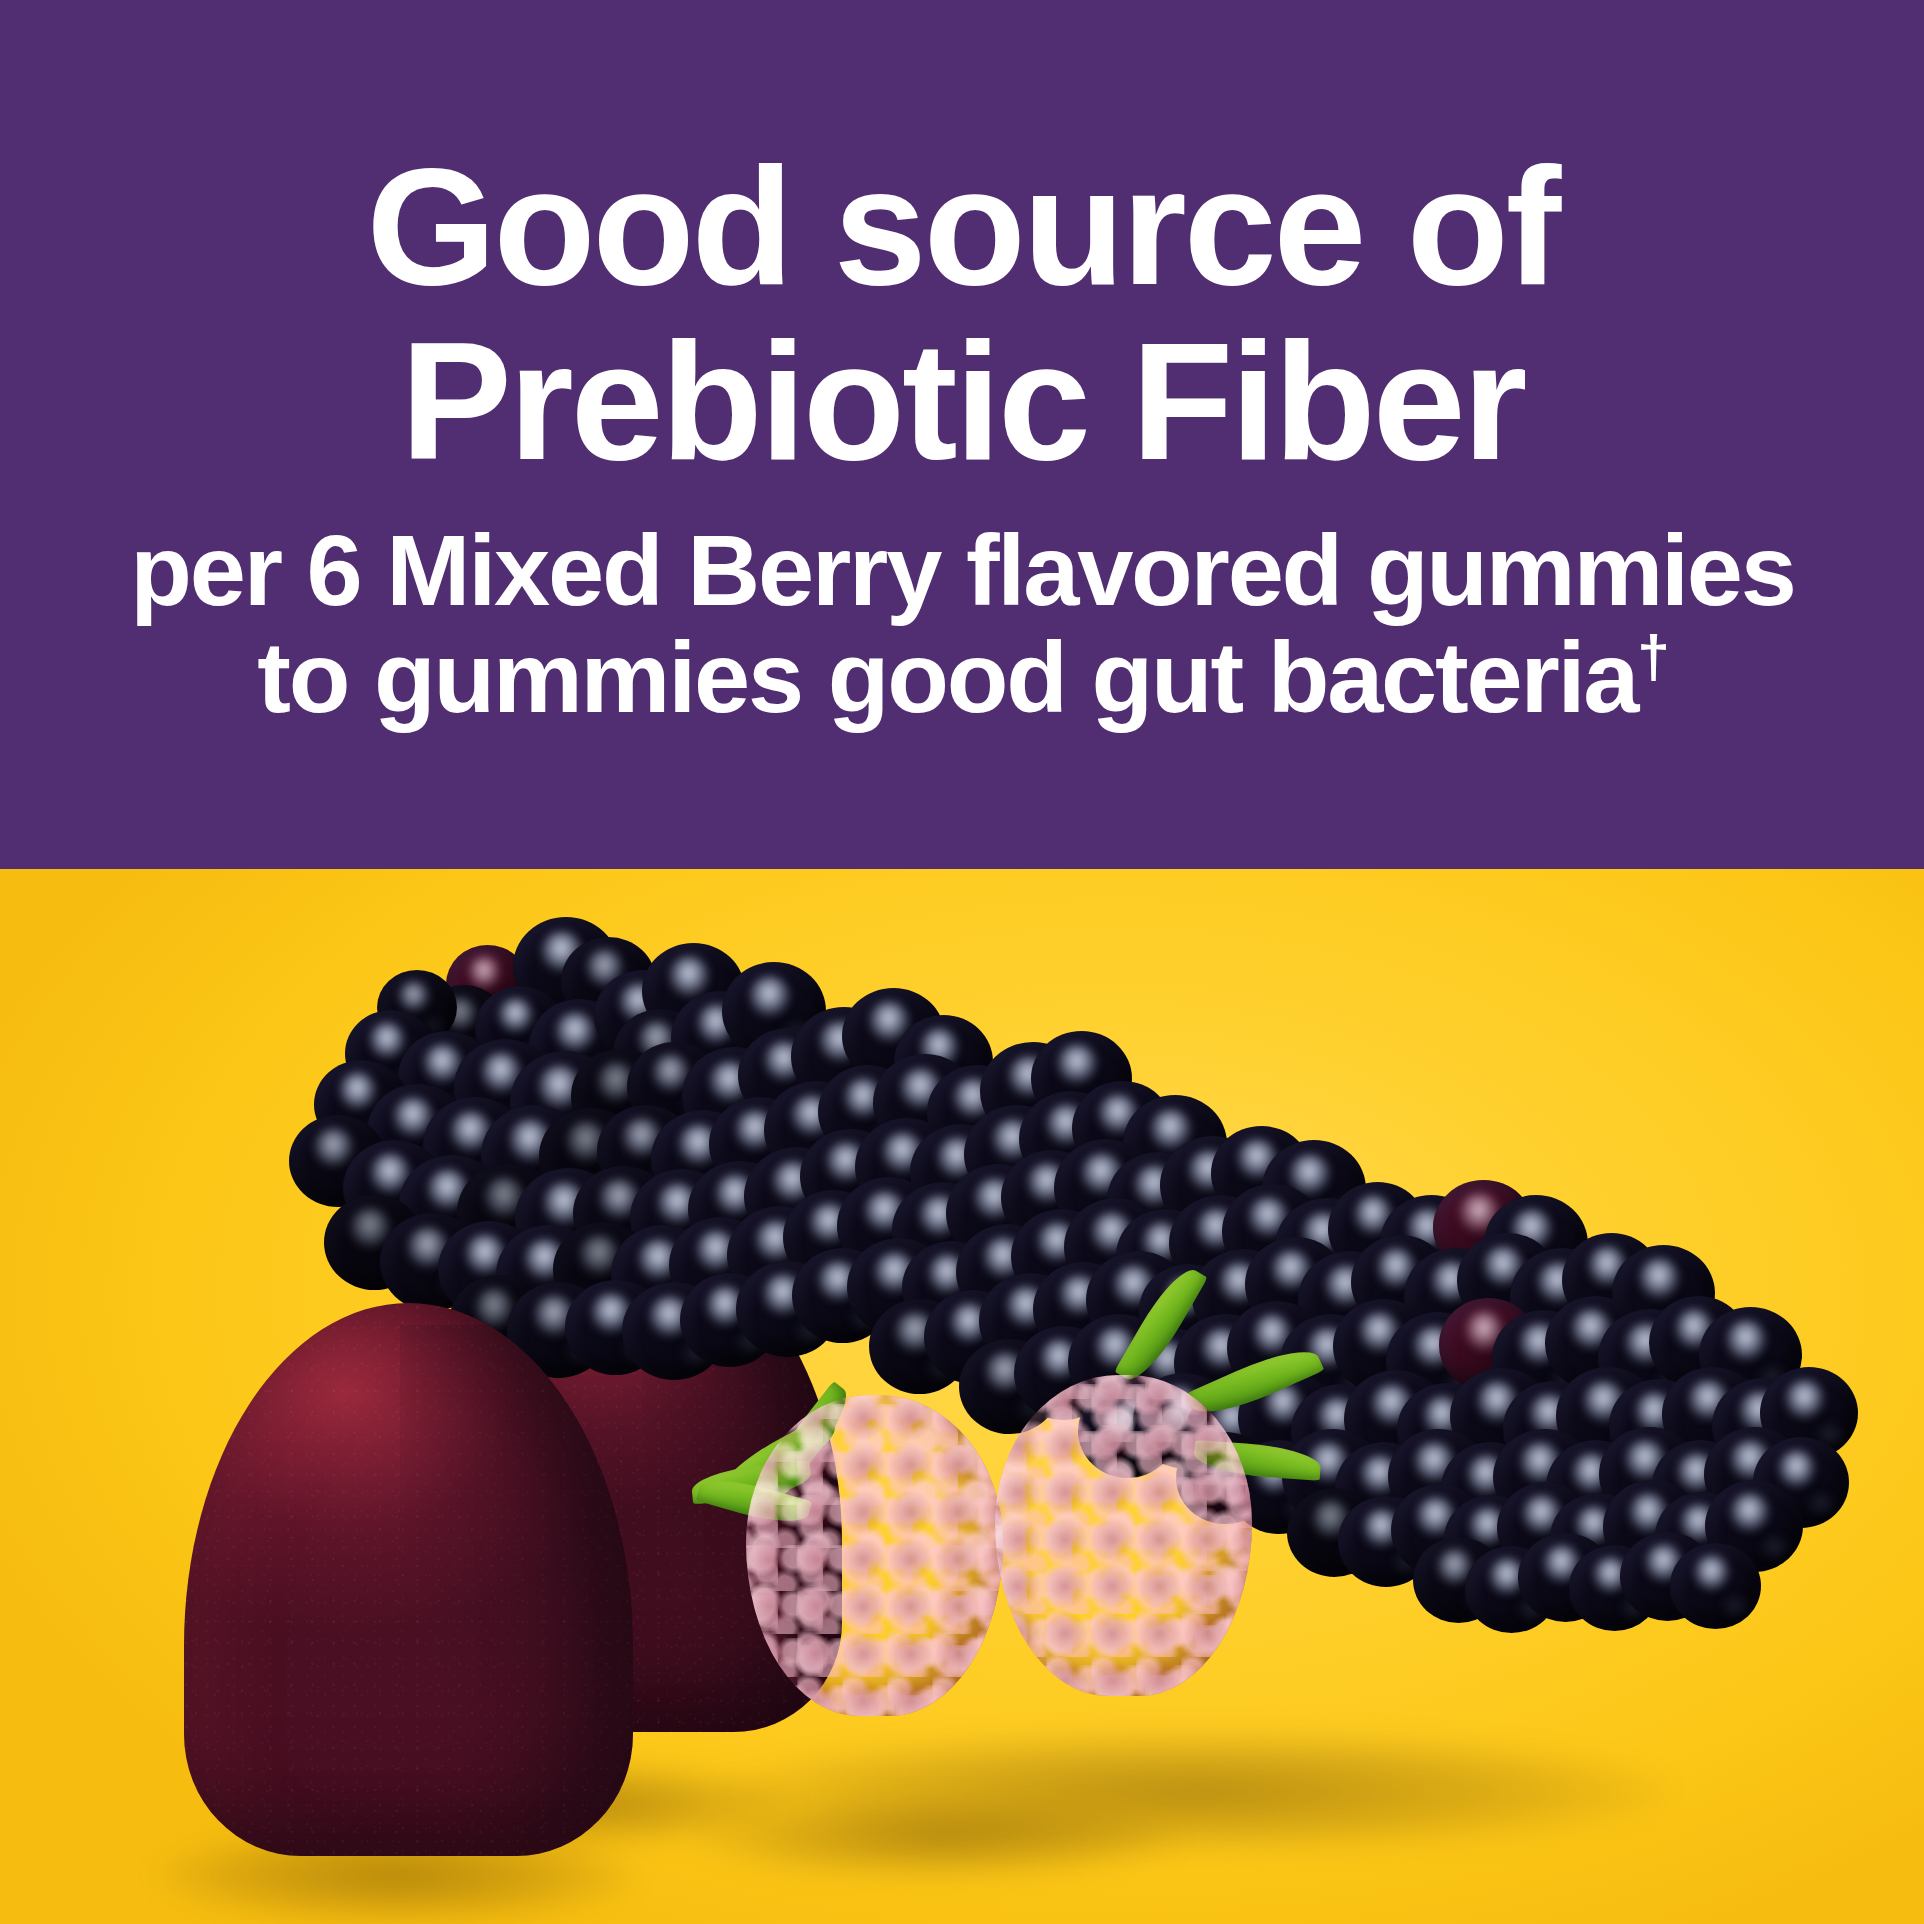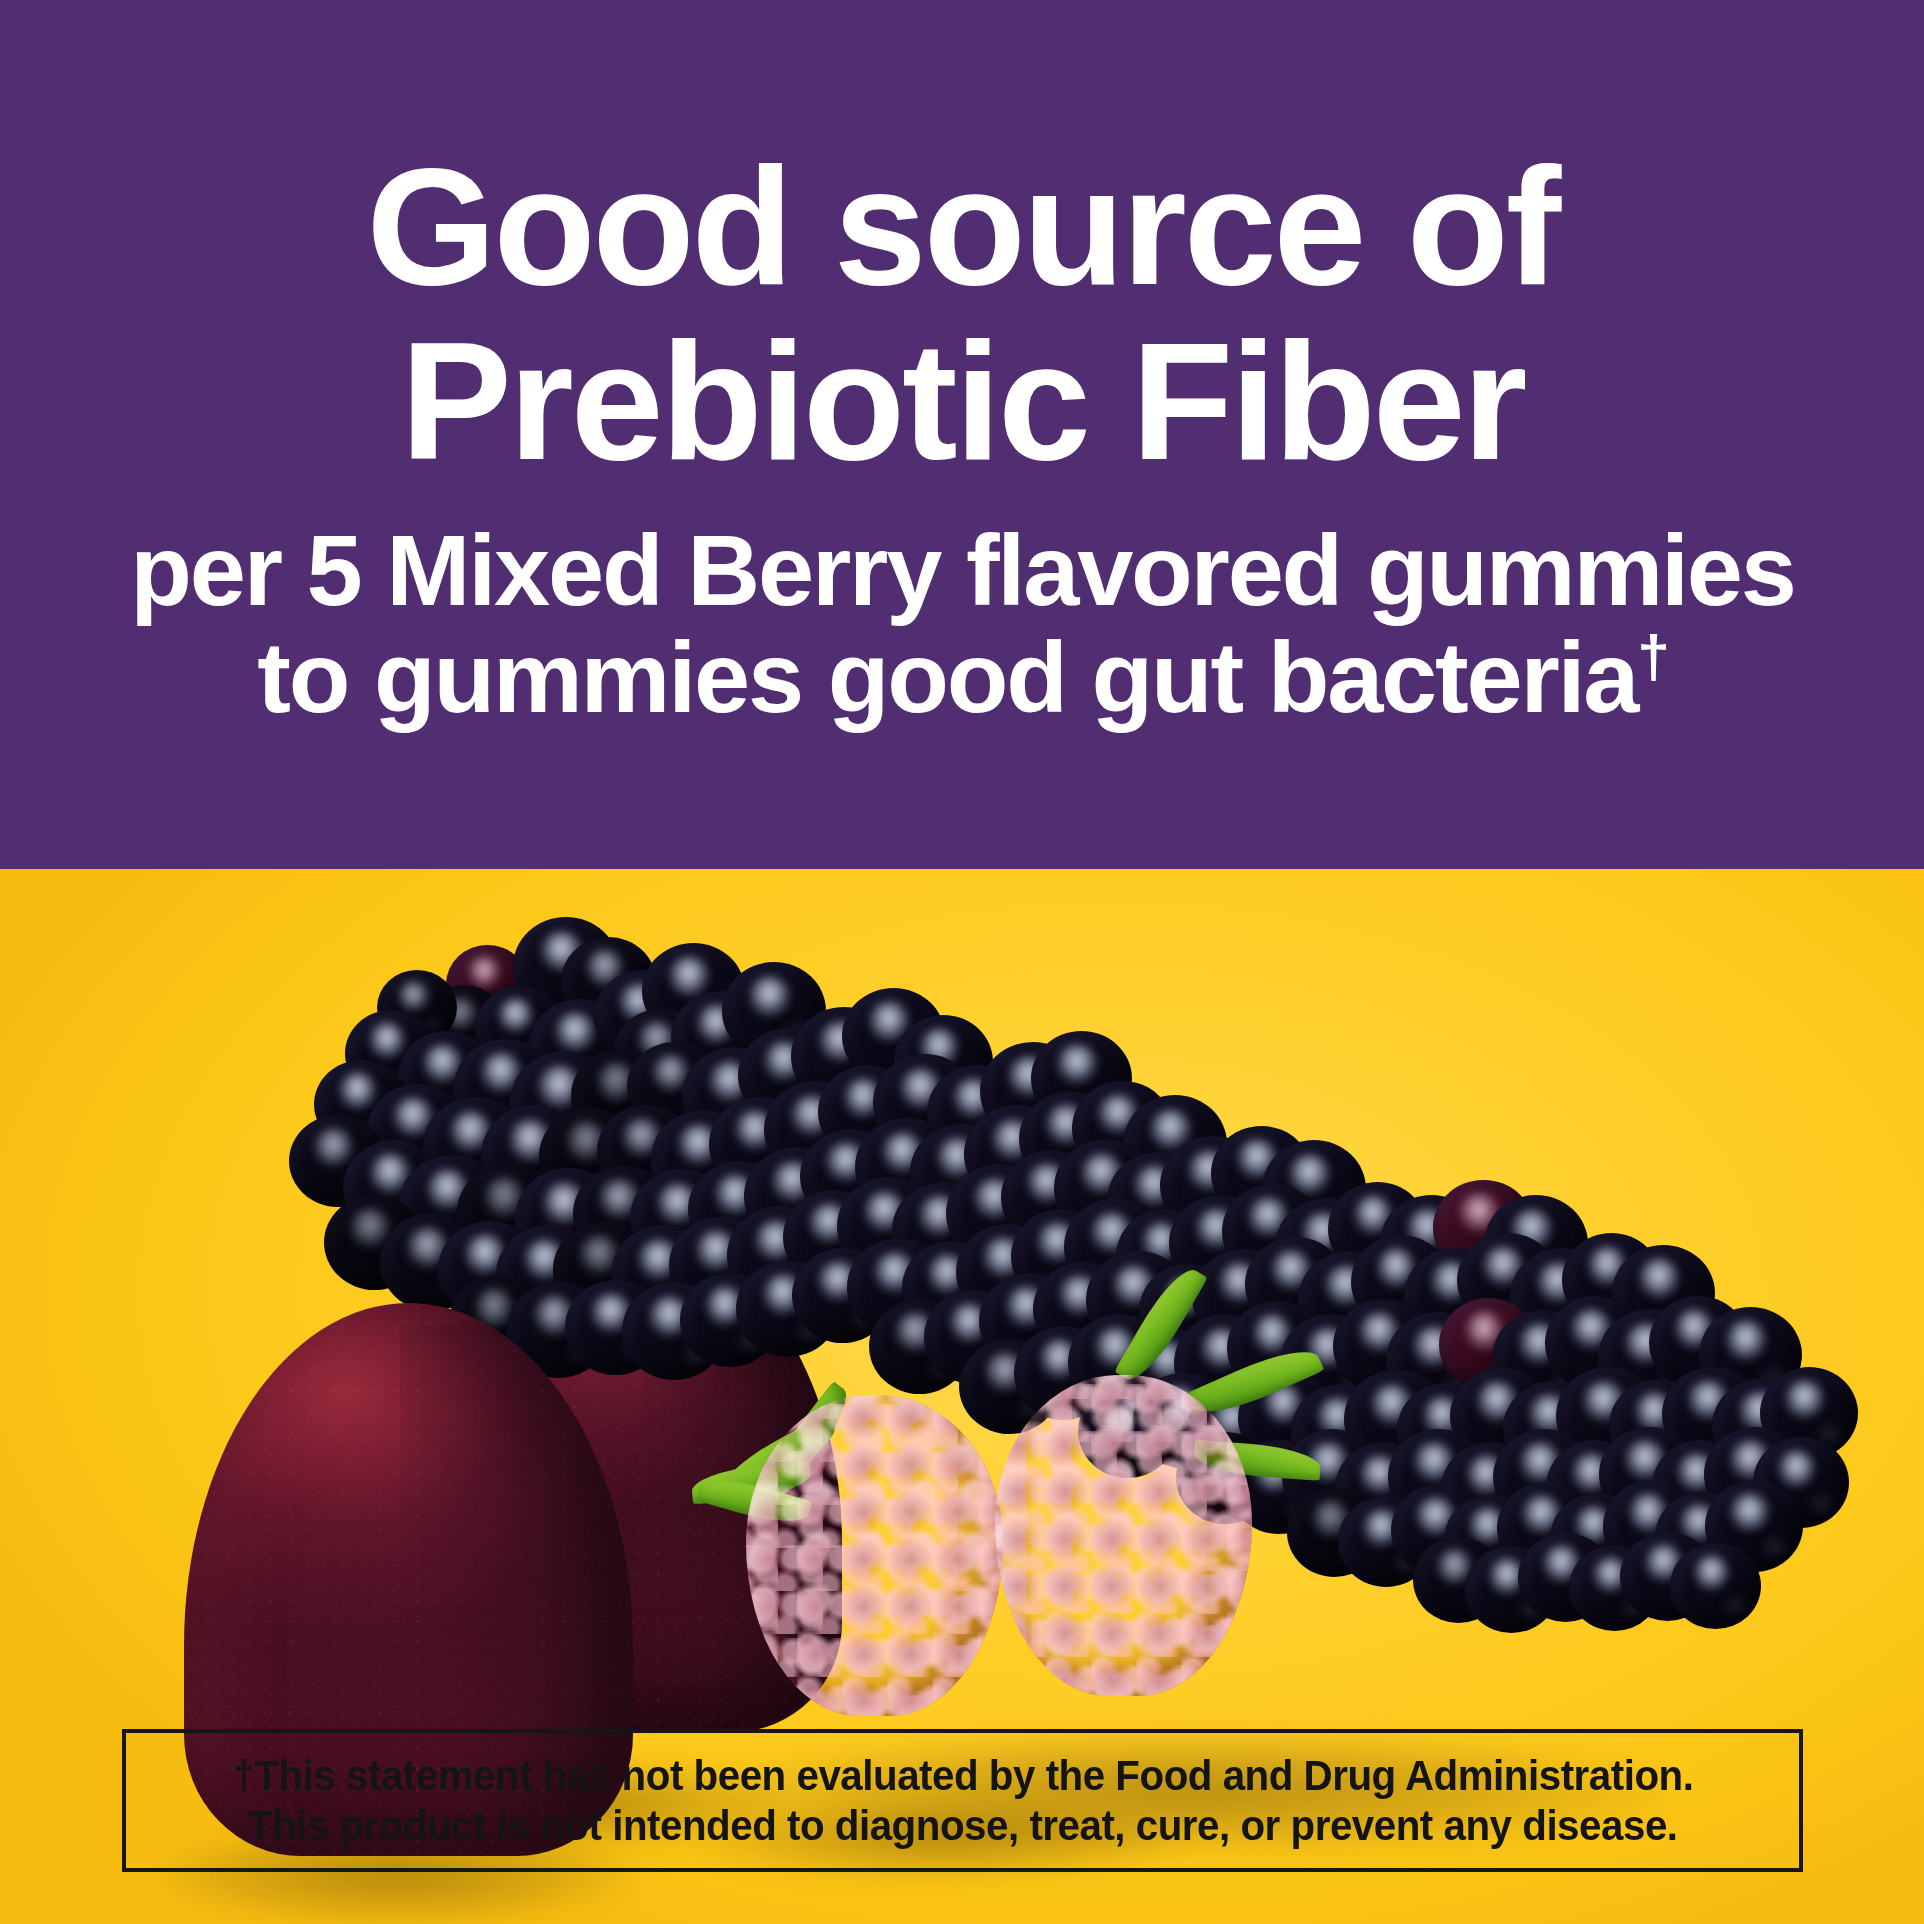--- a/index.html
+++ b/index.html
@@ -261,21 +261,21 @@
 </head>
 <body>
 
 <div class="canvas">
 
   <div class="stage"></div>
 
   <div class="hero-panel">
     <div class="headline headline-1">Good source of</div>
     <div class="headline headline-2">Prebiotic Fiber</div>
-    <div class="subhead subhead-1">per 5 Mixed Berry flavored gummies</div>
+    <div class="subhead subhead-1">per 6 Mixed Berry flavored gummies</div>
     <div class="subhead subhead-2"><span>to gummies good gut bacteria</span><span class="dagger-sup">†</span></div>
   </div>
 
   <div class="photo">
 
     <div class="shadow-ellipse sh-berry-mass"></div>
     <div class="shadow-ellipse sh-rasp"></div>
     <div class="shadow-ellipse sh-gummy-back"></div>
     <div class="shadow-ellipse sh-gummy-front"></div>
 
@@ -488,19 +488,15 @@
       <div class="drupelets"></div>
       <div class="drupelets-2"></div>
     </div>
     <div class="raspberry" style="left:995px; top:525px; width:257px; height:321px;">
       <div class="drupelets"></div>
       <div class="drupelets-2"></div>
     </div>
 
   </div>
 
-  <div class="disclaimer-box">
-    <div class="disclaimer-line">†This statement has not been evaluated by the Food and Drug Administration.</div>
-    <div class="disclaimer-line">This product is not intended to diagnose, treat, cure, or prevent any disease.</div>
-  </div>
 
 </div>
 
 
 </body></html>

